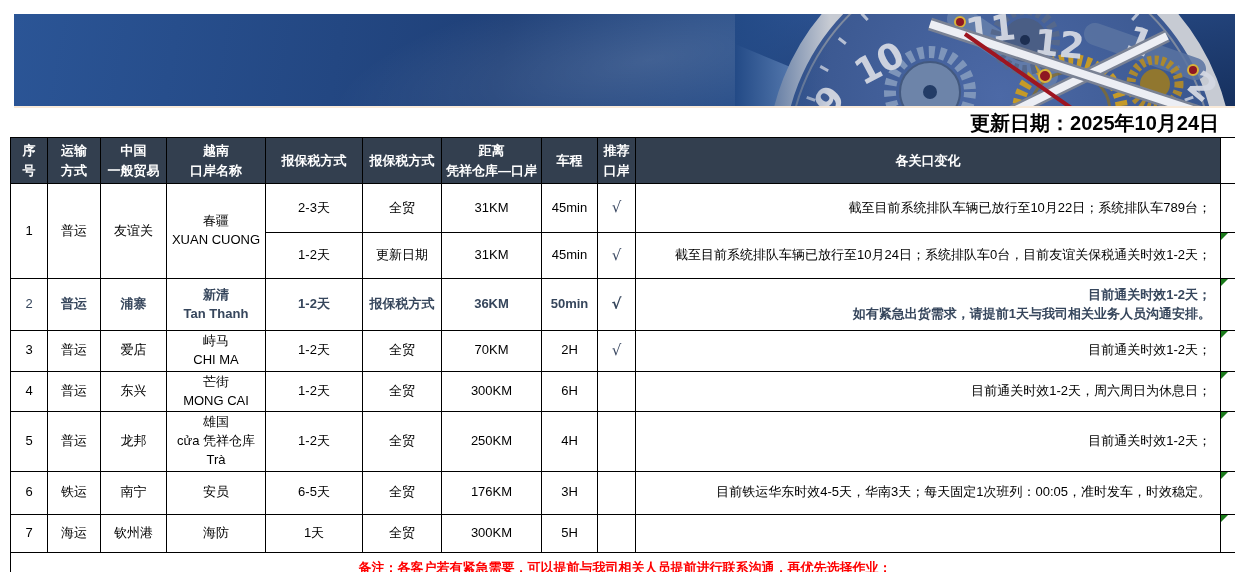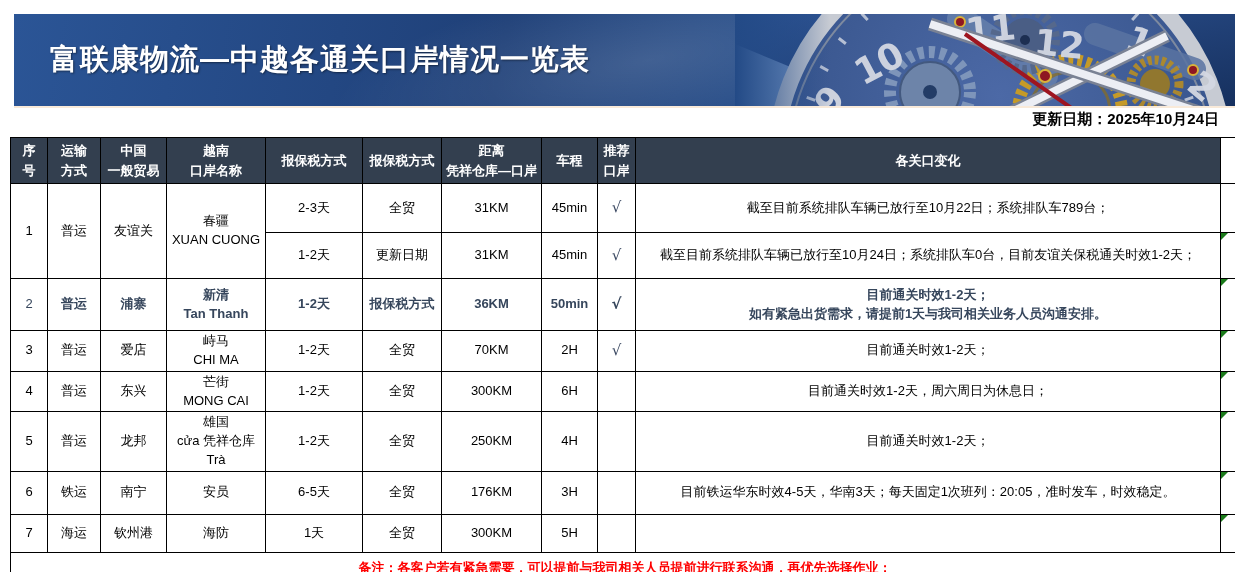--- a/index.html
+++ b/index.html
@@ -22,37 +22,37 @@
   }
   .banner-title {
     position:absolute; left:36px; top:50%; transform:translateY(-50%);
     color:#ffffff; font-size:29px; font-weight:bold; letter-spacing:1px;
     text-shadow:1px 1px 2px rgba(0,0,0,0.45); white-space:nowrap; z-index:3;
   }
   .clock-wrap { position:absolute; right:0; top:0; width:500px; height:92px; }
   .banner-underline { position:absolute; left:14px; top:106px; right:0; height:2px; background:#f9ead9; }
 
   .update-date {
-    position:absolute; top:110px; right:16px; font-size:15px; font-weight:bold; color:#000;
+    position:absolute; top:110px; right:16px; font-size:20px; font-weight:bold; color:#000;
   }
 
   
   table.port-table {
     position:absolute; left:10px; top:137px; width:1225px;
     border-collapse:collapse; table-layout:fixed;
   }
   .port-table td {
     border:1px solid #000; font-size:13px; color:#000;
     padding:1px 4px; text-align:center; vertical-align:middle;
     white-space:pre-line; overflow:hidden; line-height:1.45;
   }
   .port-table td.hdr {
     background:#333F4F; color:#fff; font-weight:bold; line-height:1.5;
   }
-  .port-table td.chg { text-align:center; padding:2px 9px; }
+  .port-table td.chg { text-align:right; padding:2px 9px; }
   .port-table tr.nav td { color:#36465c; font-weight:bold; }
   .port-table tr.nav td.seq { font-weight:normal; }
   .port-table td.check {
     font-style:italic; font-size:15px; color:#3c4a63; font-family:"DejaVu Sans",sans-serif;
   }
   .port-table td.sliver { position:relative; padding:0; }
   .tri {
     position:absolute; left:0; top:0; width:0; height:0; display:block;
     border-top:7px solid #1a7a1a; border-right:7px solid transparent;
   }
@@ -112,21 +112,20 @@
       </g>
       <line x1="150" y1="160" x2="432" y2="22" stroke="#7a8294" stroke-width="13"></line>
       <line x1="150" y1="160" x2="432" y2="22" stroke="#eceef4" stroke-width="8"></line>
       <line x1="195" y1="10" x2="470" y2="100" stroke="#7a8294" stroke-width="13"></line>
       <line x1="195" y1="10" x2="470" y2="100" stroke="#eceef4" stroke-width="8"></line>
       <line x1="345" y1="100" x2="230" y2="20" stroke="#9e1520" stroke-width="4"></line>
       <circle cx="345" cy="100" r="6" fill="#9e1520"></circle>
       <rect x="0" y="0" width="95" height="92" fill="url(#gfade)"></rect>
     </svg>
   </div>
-  <div class="banner-title">富联康物流—中越各通关口岸情况一览表</div>
 </div>
 <div class="banner-underline"></div>
 
 <div class="update-date">更新日期：2025年10月24日</div>
 
 <table class="port-table">
   <colgroup>
     <col style="width:37px">
       <col style="width:53px">
       <col style="width:66px">
@@ -249,21 +248,21 @@
   <tr style="height:43px">
     <td>6</td>
     <td>铁运</td>
     <td>南宁</td>
     <td>安员</td>
     <td>6-5天</td>
     <td>全贸</td>
     <td>176KM</td>
     <td>3H</td>
     <td class="check"></td>
-    <td class="chg">目前铁运华东时效4-5天，华南3天；每天固定1次班列：20:05，准时发车，时效稳定。</td>
+    <td class="chg">目前铁运华东时效4-5天，华南3天；每天固定1次班列：00:05，准时发车，时效稳定。</td>
     <td class="sliver"><span class="tri"></span></td>
   </tr>
 
   <tr style="height:38px">
     <td>7</td>
     <td>海运</td>
     <td>钦州港</td>
     <td>海防</td>
     <td>1天</td>
     <td>全贸</td>

